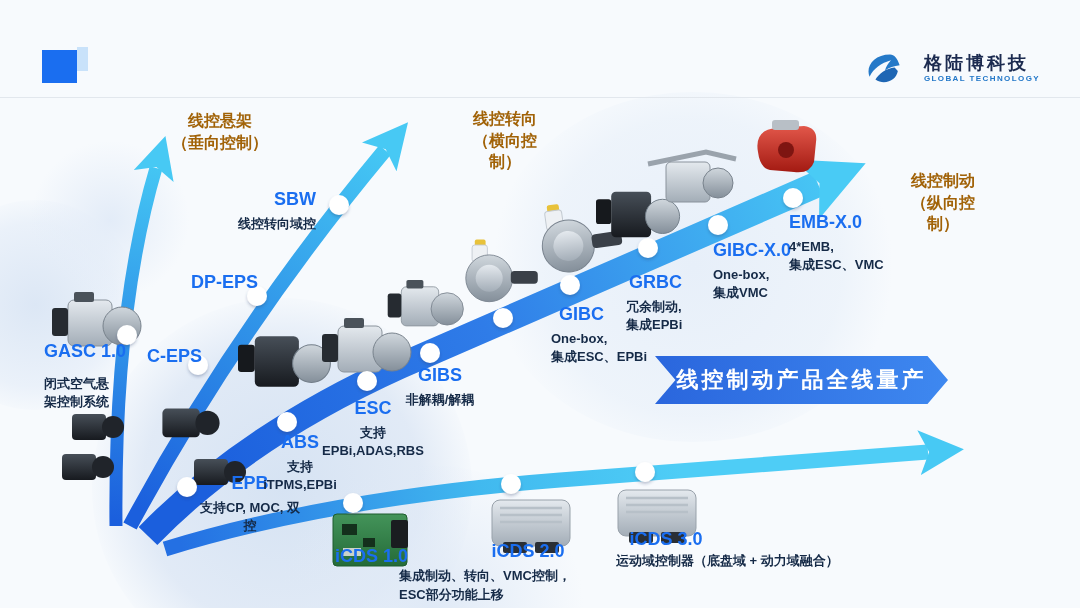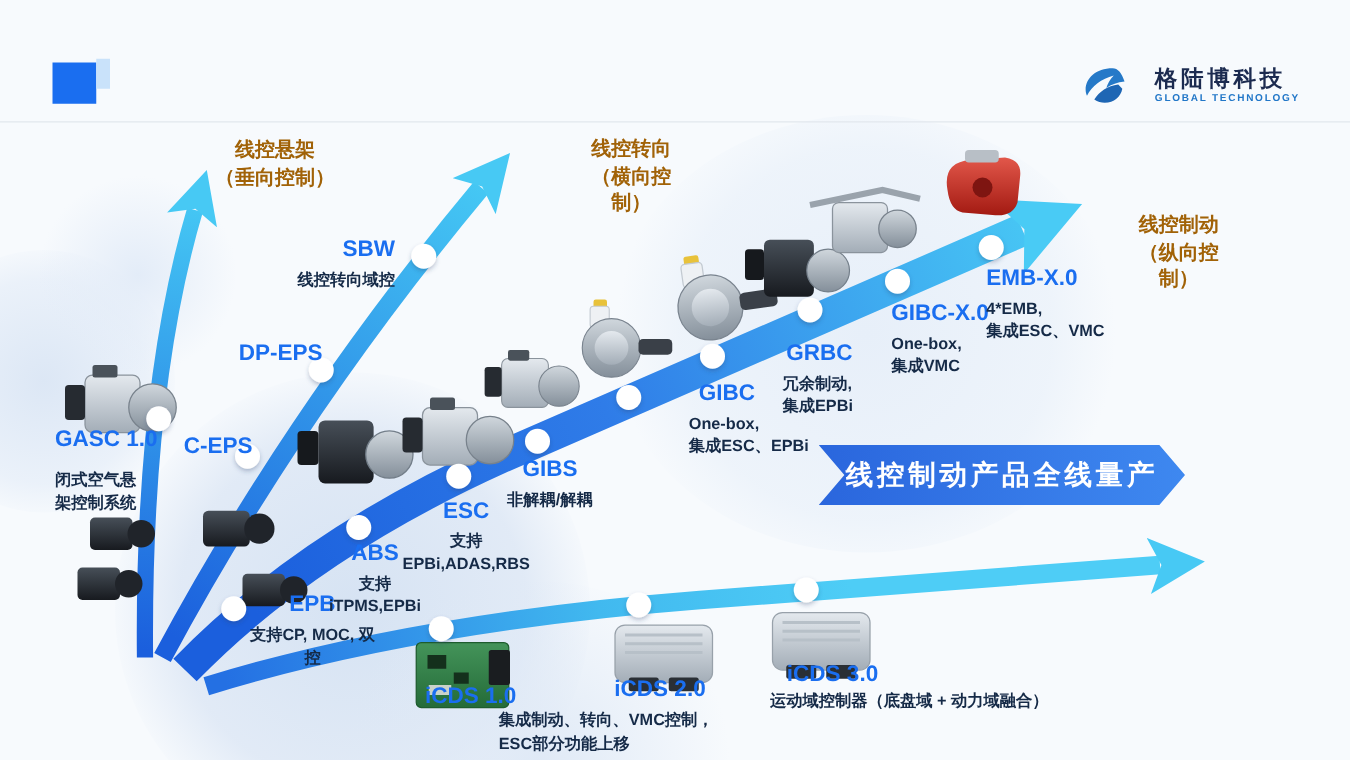--- a/index.html
+++ b/index.html
@@ -44,21 +44,21 @@
   .lp-sbw{left:226px;top:189px;width:90px;text-align:right;}
   .lp-epb{left:196px;top:473px;width:108px;text-align:center;}
   .lp-abs{left:252px;top:432px;width:96px;text-align:center;}
   .lp-esc{left:315px;top:398px;width:116px;text-align:center;}
   .lp-gibs{left:402px;top:365px;width:76px;text-align:center;}
   .lp-gdbc{left:477px;top:338px;} .lp-gdbc .pname{margin-left:10px;}
   .lp-gibc{left:551px;top:304px;} .lp-gibc .pname{margin-left:8px;}
   .lp-grbc{left:626px;top:272px;} .lp-grbc .pname{margin-left:3px;}
   .lp-gibcx{left:713px;top:240px;}
   .lp-embx{left:789px;top:212px;}
-  .lp-icds1{left:335px;top:546px;width:78px;text-align:right;}
+  .lp-icds1{left:335px;top:546px;width:78px;text-align:left;}
   .lp-icds1d{left:399px;top:563px;}
   .lp-icds2{left:489px;top:541px;width:78px;text-align:center;}
   .lp-icds3{left:627px;top:529px;width:78px;text-align:center;}
   .lp-icds3d{left:616px;top:548px;}
   
   .banner{position:absolute;left:655px;top:356px;width:293px;height:48px;
       background:linear-gradient(90deg,#2a66dd,#3e88f0);
       clip-path:polygon(0 0,93% 0,100% 50%,93% 100%,0 100%,7% 50%);
       display:flex;align-items:center;justify-content:center;
       color:#ffffff;font-size:22px;font-weight:bold;letter-spacing:3px;

